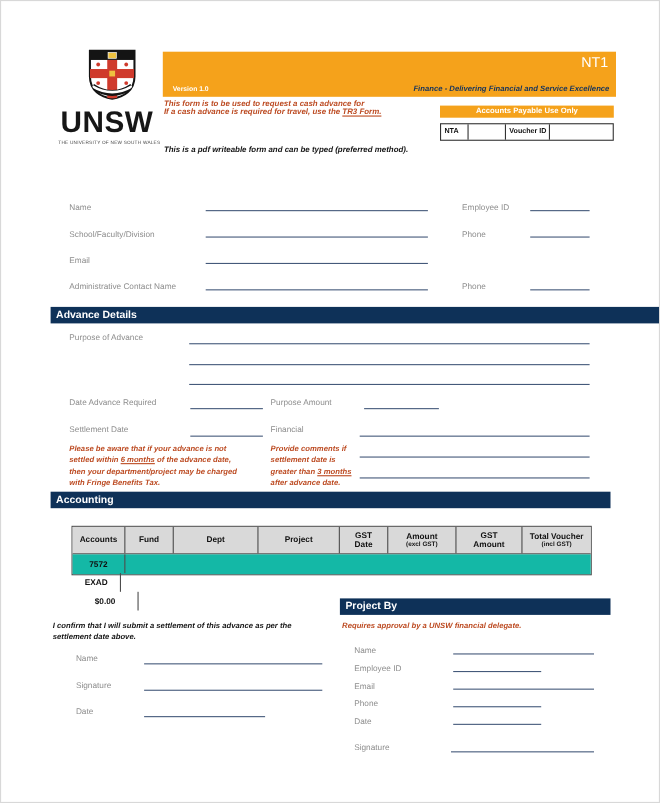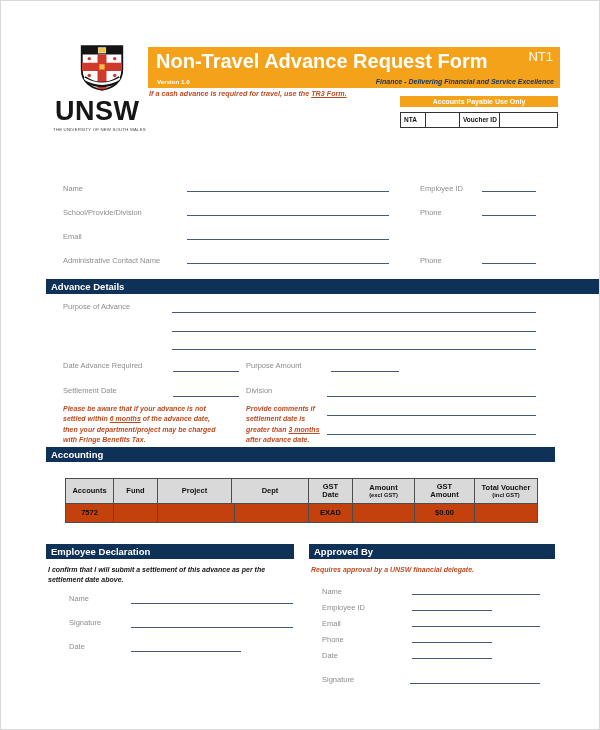--- a/index.html
+++ b/index.html
@@ -35,21 +35,21 @@
               color:#fff; font-size:7px; font-weight:bold; text-align:center; line-height:11px; }
   .ap-table { position:absolute; left:399px; top:111px; width:158px; height:16px; display:flex;
               border:1px solid #333; }
   .ap-cell { border-right:1px solid #333; font-size:6.5px; font-weight:bold; color:#111;
              line-height:14px; padding-left:3px; }
   .ap-cell:last-child { border-right:none; }
 
   
   .acc-table { position:absolute; left:64px; top:477px; width:473px; border:1px solid #4d4d4d; }
   .acc-head { display:flex; background:#d9d9d9; border-bottom:1px solid #4d4d4d; height:25px; }
-  .acc-row  { display:flex; background:#c2410c; height:18px; }
+  .acc-row  { display:flex; background:#14b8a6; height:18px;flex-direction:column; }
   .th { display:flex; flex-direction:column; justify-content:center; align-items:center;
         border-right:1px solid #4d4d4d; font-size:7.5px; font-weight:bold; color:#111;
         text-align:center; line-height:8.5px; }
   .th:last-child { border-right:none; }
   .th .sub { font-size:5.8px; line-height:6.5px; }
   .td { border-right:1px solid #4d4d4d; font-size:7.5px; font-weight:bold; color:#111;
         text-align:center; line-height:17px; }
   .td:last-child { border-right:none; }
 
   .note { position:absolute; font-size:7px; line-height:10.4px; }
@@ -78,45 +78,46 @@
       <circle cx="47" cy="42" r="2.3" fill="#cf3a2c"></circle>
       <rect x="26.5" y="27" width="7" height="7" fill="#eec13f"></rect>
       <path d="M6,46 Q30,62 54,46" stroke="#141414" stroke-width="7" fill="none"></path>
       <path d="M6,46 Q30,60 54,46" stroke="#ffffff" stroke-width="3" fill="none"></path>
     </g>
   </svg>
   <div class="wordmark">UNSW</div>
   <div class="wm-cap">THE UNIVERSITY OF NEW SOUTH WALES</div>
 
   <div class="banner">
-    <div class="title">Non-Travel Advance Request Form</div>
     <div class="code">NT1</div>
     <div class="ver">Version 1.0</div>
     <div class="tag">Finance - Delivering Financial and Service Excellence</div>
   </div>
 
   <div class="intro red">
+    <span class="ln">This form is to be used to request a cash advance for</span>
     <span class="ln"><span>If a cash advance is required for travel, use the </span><span class="u">TR3 Form.</span></span>
   </div>
+  <div class="pdfnote blknote">This is a pdf writeable form and can be typed (preferred method).</div>
 
   <div class="ap-title">Accounts Payable Use Only</div>
   <div class="ap-table">
     <div class="ap-cell" style="width:25px">NTA</div>
     <div class="ap-cell" style="width:34px"></div>
     <div class="ap-cell" style="width:40px">Voucher ID</div>
     <div class="ap-cell" style="width:54px"></div>
   </div>
 
 
   <div class="lbl" style="left:62px;top:183px">Name</div>
   <div class="fl" style="left:186px;top:179px;width:202px"></div>
   <div class="lbl" style="left:419px;top:183px">Employee ID</div>
   <div class="fl" style="left:481px;top:179px;width:54px"></div>
 
-  <div class="lbl" style="left:62px;top:207px">School/Provide/Division</div>
+  <div class="lbl" style="left:62px;top:207px">School/Faculty/Division</div>
   <div class="fl" style="left:186px;top:203px;width:202px"></div>
   <div class="lbl" style="left:419px;top:207px">Phone</div>
   <div class="fl" style="left:481px;top:203px;width:54px"></div>
 
   <div class="lbl" style="left:62px;top:231px">Email</div>
   <div class="fl" style="left:186px;top:227px;width:202px"></div>
 
   <div class="lbl" style="left:62px;top:255px">Administrative Contact Name</div>
   <div class="fl" style="left:186px;top:251px;width:202px"></div>
   <div class="lbl" style="left:419px;top:255px">Phone</div>
@@ -129,21 +130,21 @@
   <div class="fl" style="left:171px;top:319px;width:364px"></div>
   <div class="fl" style="left:171px;top:337px;width:364px"></div>
 
   <div class="lbl" style="left:62px;top:360px">Date Advance Required</div>
   <div class="fl" style="left:172px;top:359px;width:66px"></div>
   <div class="lbl" style="left:245px;top:360px">Purpose Amount</div>
   <div class="fl" style="left:330px;top:359px;width:68px"></div>
 
   <div class="lbl" style="left:62px;top:385px">Settlement Date</div>
   <div class="fl" style="left:172px;top:384px;width:66px"></div>
-  <div class="lbl" style="left:245px;top:385px">Division</div>
+  <div class="lbl" style="left:245px;top:385px">Financial</div>
   <div class="fl" style="left:326px;top:384px;width:209px"></div>
   <div class="fl" style="left:326px;top:403px;width:209px"></div>
   <div class="fl" style="left:326px;top:422px;width:209px"></div>
 
   <div class="note red" style="left:62px;top:403px;width:180px;position:absolute">
     <span class="ln">Please be aware that if your advance is not</span>
     <span class="ln"><span>settled within </span><span class="u">6 months</span><span> of the advance date,</span></span>
     <span class="ln">then your department/project may be charged</span>
     <span class="ln">with Fringe Benefits Tax.</span>
   </div>
@@ -160,26 +161,26 @@
   <div class="acc-table">
     <div class="acc-head">
       <div class="th" style="width:48px">
           <span>Accounts</span>
           <span></span>
         </div>
       <div class="th" style="width:44px">
           <span>Fund</span>
           <span></span>
         </div>
+      <div class="th" style="width:77px">
+          <span>Dept</span>
+          <span></span>
+        </div>
       <div class="th" style="width:74px">
           <span>Project</span>
-          <span></span>
-        </div>
-      <div class="th" style="width:77px">
-          <span>Dept</span>
           <span></span>
         </div>
       <div class="th" style="width:44px">
           <span>GST</span>
           <span>Date</span>
         </div>
       <div class="th" style="width:62px">
           <span>Amount</span>
           <span class="sub">(excl GST)</span>
         </div>
@@ -197,33 +198,32 @@
       <div class="td" style="width:44px"></div>
       <div class="td" style="width:77px"></div>
       <div class="td" style="width:74px"></div>
       <div class="td" style="width:44px">EXAD</div>
       <div class="td" style="width:62px"></div>
       <div class="td" style="width:60px">$0.00</div>
       <div class="td" style="width:62px"></div>
     </div>
   </div>
 
-  <div class="bar" style="left:45px;top:543px;width:248px">Employee Declaration</div>
   <div class="decl-text blknote">
     <span class="ln">I confirm that I will submit a settlement of this advance as per the</span>
     <span class="ln">settlement date above.</span>
   </div>
   <div class="lbl" style="left:68px;top:593px">Name</div>
   <div class="fl" style="left:130px;top:591px;width:162px"></div>
   <div class="lbl" style="left:68px;top:617px">Signature</div>
   <div class="fl" style="left:130px;top:615px;width:162px"></div>
   <div class="lbl" style="left:68px;top:641px">Date</div>
   <div class="fl" style="left:130px;top:639px;width:110px"></div>
 
-  <div class="bar" style="left:308px;top:543px;width:246px">Approved By</div>
+  <div class="bar" style="left:308px;top:543px;width:246px">Project By</div>
   <div class="abs red" style="left:310px;top:565px;font-size:7px">Requires approval by a UNSW financial delegate.</div>
 
   <div class="lbl" style="left:321px;top:586px">Name</div>
   <div class="fl" style="left:411px;top:582px;width:128px"></div>
   <div class="lbl" style="left:321px;top:602px">Employee ID</div>
   <div class="fl" style="left:411px;top:598px;width:80px"></div>
   <div class="lbl" style="left:321px;top:618px">Email</div>
   <div class="fl" style="left:411px;top:614px;width:128px"></div>
   <div class="lbl" style="left:321px;top:634px">Phone</div>
   <div class="fl" style="left:411px;top:630px;width:80px"></div>

